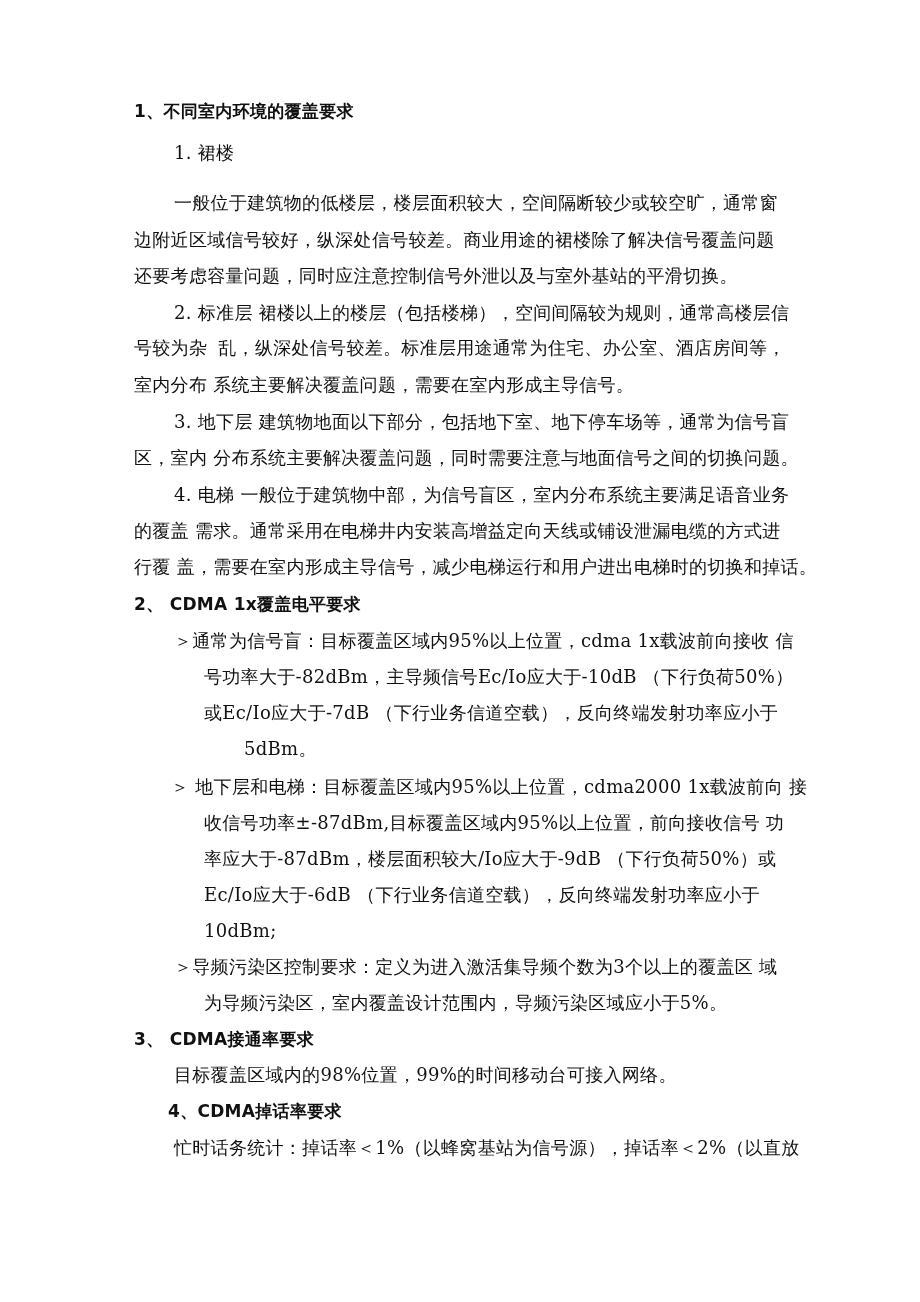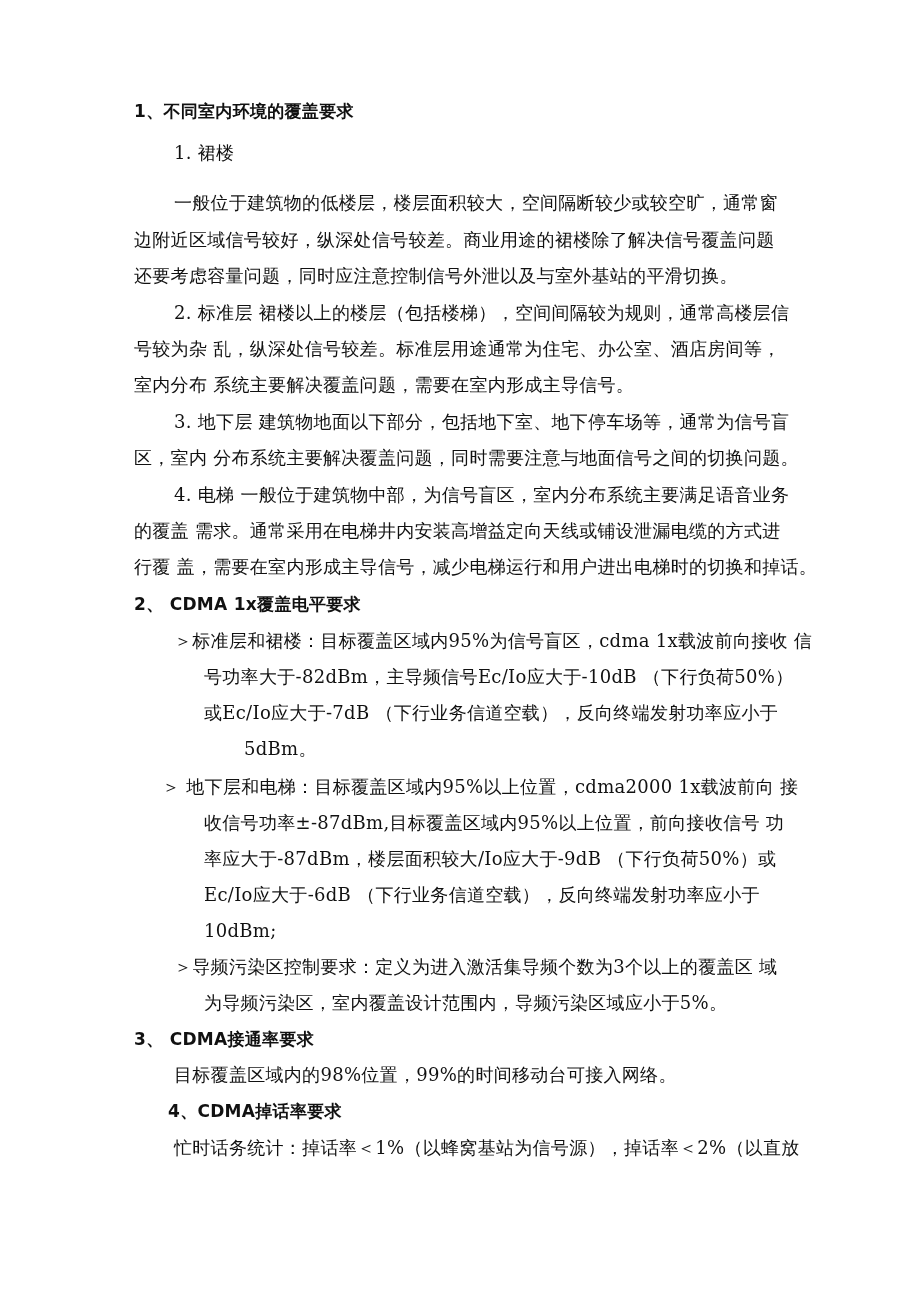--- a/index.html
+++ b/index.html
@@ -20,38 +20,38 @@
 
 <div>
   <div class="line bold" style="left:134px;top:100px;">1、不同室内环境的覆盖要求</div>
   <div class="line" style="left:174px;top:142px;">1. 裙楼</div>
 
   <div class="line" style="left:174px;top:192px;">一般位于建筑物的低楼层，楼层面积较大，空间隔断较少或较空旷，通常窗</div>
   <div class="line" style="left:134px;top:229px;">边附近区域信号较好，纵深处信号较差。商业用途的裙楼除了解决信号覆盖问题</div>
   <div class="line" style="left:134px;top:265px;">还要考虑容量问题，同时应注意控制信号外泄以及与室外基站的平滑切换。</div>
 
   <div class="line" style="left:174px;top:302px;">2. 标准层  裙楼以上的楼层（包括楼梯），空间间隔较为规则，通常高楼层信</div>
-  <div class="line" style="left:134px;top:338px;">号较为杂    乱，纵深处信号较差。标准层用途通常为住宅、办公室、酒店房间等，</div>
+  <div class="line" style="left:134px;top:338px;font-family:Liberation Mono, monospace;">号较为杂    乱，纵深处信号较差。标准层用途通常为住宅、办公室、酒店房间等，</div>
   <div class="line" style="left:134px;top:374px;">室内分布  系统主要解决覆盖问题，需要在室内形成主导信号。</div>
 
   <div class="line" style="left:174px;top:411px;">3. 地下层  建筑物地面以下部分，包括地下室、地下停车场等，通常为信号盲</div>
   <div class="line" style="left:134px;top:447px;">区，室内  分布系统主要解决覆盖问题，同时需要注意与地面信号之间的切换问题。</div>
 
   <div class="line" style="left:174px;top:484px;">4. 电梯  一般位于建筑物中部，为信号盲区，室内分布系统主要满足语音业务</div>
   <div class="line" style="left:134px;top:520px;">的覆盖  需求。通常采用在电梯井内安装高增益定向天线或铺设泄漏电缆的方式进</div>
   <div class="line" style="left:134px;top:556px;">行覆  盖，需要在室内形成主导信号，减少电梯运行和用户进出电梯时的切换和掉话。</div>
 
   <div class="line bold" style="left:134px;top:593px;">2、  CDMA 1x覆盖电平要求</div>
 
-  <div class="line mono" style="left:174px;top:630px;">＞标准层和裙楼：目标覆盖区域内95%为信号盲区，cdma 1x载波前向接收  信</div>
+  <div class="line mono" style="left:174px;top:630px;">＞通常为信号盲：目标覆盖区域内95%以上位置，cdma 1x载波前向接收  信</div>
   <div class="line mono" style="left:204px;top:666px;">号功率大于-82dBm，主导频信号Ec/Io应大于-10dB  （下行负荷50%）</div>
   <div class="line mono" style="left:204px;top:702px;">或Ec/Io应大于-7dB  （下行业务信道空载），反向终端发射功率应小于</div>
   <div class="line mono" style="left:204px;top:738px;margin-left:40px;">5dBm。</div>
 
-  <div class="line mono" style="left:162px;top:776px;text-align:right;">＞ 地下层和电梯：目标覆盖区域内95%以上位置，cdma2000 1x载波前向  接</div>
+  <div class="line mono" style="left:171px;top:776px;text-align:right;">＞ 地下层和电梯：目标覆盖区域内95%以上位置，cdma2000 1x载波前向  接</div>
   <div class="line mono" style="left:204px;top:812px;">收信号功率±-87dBm,目标覆盖区域内95%以上位置，前向接收信号  功</div>
   <div class="line mono" style="left:204px;top:848px;">率应大于-87dBm，楼层面积较大/Io应大于-9dB  （下行负荷50%）或</div>
   <div class="line mono" style="left:204px;top:884px;">Ec/Io应大于-6dB  （下行业务信道空载），反向终端发射功率应小于</div>
   <div class="line mono" style="left:204px;top:920px;">10dBm;</div>
 
   <div class="line mono" style="left:174px;top:956px;">＞导频污染区控制要求：定义为进入激活集导频个数为3个以上的覆盖区  域</div>
   <div class="line mono" style="left:204px;top:992px;">为导频污染区，室内覆盖设计范围内，导频污染区域应小于5%。</div>
 
   <div class="line bold" style="left:134px;top:1028px;">3、  CDMA接通率要求</div>
   <div class="line mono" style="left:174px;top:1064px;">目标覆盖区域内的98%位置，99%的时间移动台可接入网络。</div>

